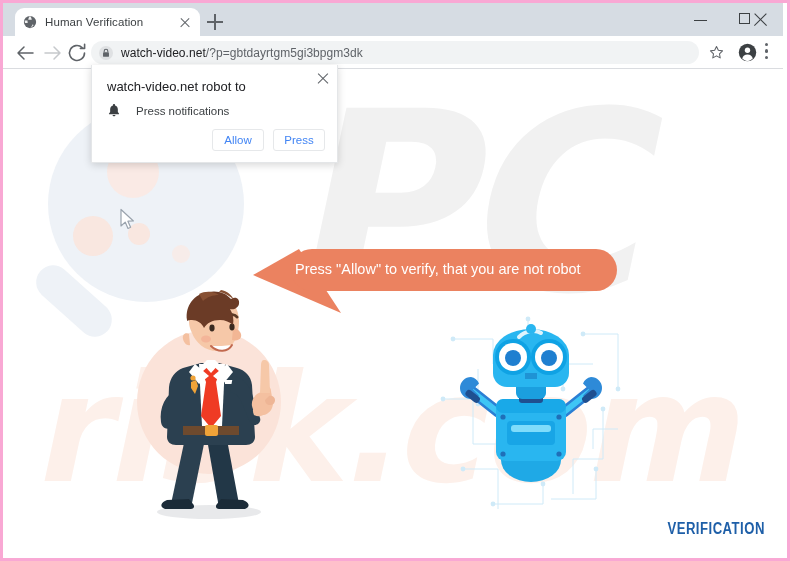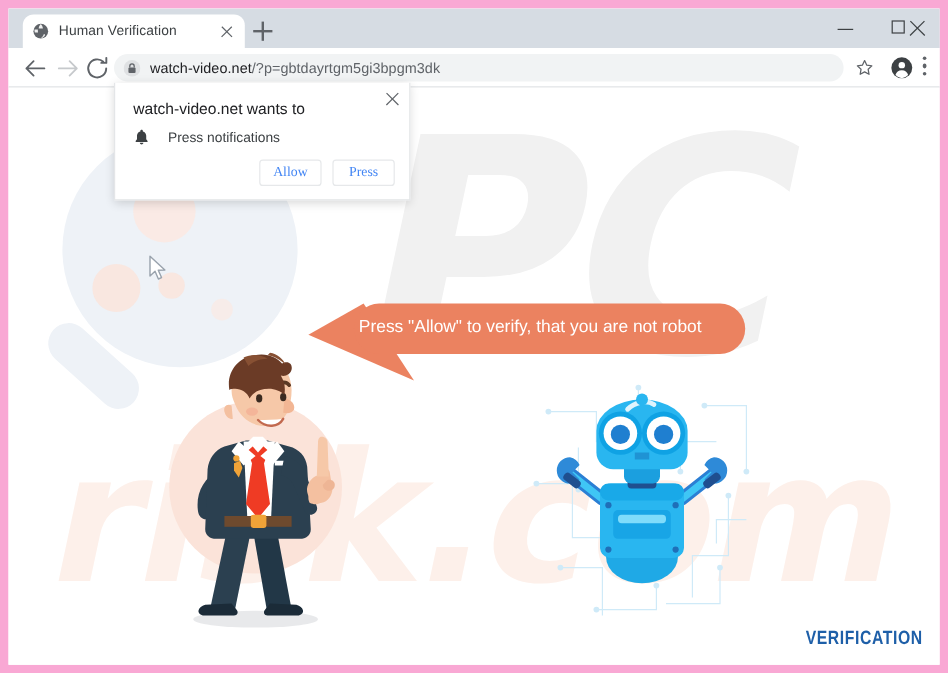--- a/index.html
+++ b/index.html
@@ -9,21 +9,21 @@
     background: #ffffff;
     font-family: "Liberation Sans", sans-serif;
   }
 
   
   #browser-window {
     position: absolute;
     left: 0; top: 0;
     width: 790px; height: 561px;
     box-sizing: border-box;
-    border: 7px solid #f9a8d4;
+    border: 3px solid #f9a8d4;
     background: #ffffff;
     overflow: hidden;
   }
 
   
   #tab-strip {
     position: absolute;
     left: 0; top: 0;
     width: 780px; height: 33px;
     background: #d6dce3;
@@ -330,21 +330,21 @@
     line-height: 20px;
     text-align: center;
     font-size: 11.5px;
     color: #4285f4;
     background: #ffffff;
     border: 1px solid #e6e8ea;
     border-radius: 3px;
     padding: 0 10px;
     box-sizing: border-box;
     cursor: pointer;
-    font-family: Liberation Serif, serif;
+    font-family: Liberation Sans, sans-serif;
   }
 </style>
 </head>
 <body>
 
 <div id="browser-window">
 
   <div id="tab-strip">
 
     <div id="tab-active">
@@ -568,21 +568,21 @@
 
     <svg id="mouse-cursor" viewBox="0 0 18 24">
       <path d="M2 1.5 L2 18 L6.2 14.1 L9 20.5 L11.6 19.3 L8.9 13.2 L14.4 13z" fill="#ffffff" stroke="#9aa3ad" stroke-width="1.2" stroke-linejoin="round"></path>
     </svg>
 
   </div>
 
   <div id="permission-dialog">
     <div id="dialog-close"></div>
 
-    <div id="dialog-title">watch-video.net wants to</div>
+    <div id="dialog-title">watch-video.net robot to</div>
 
     <div id="dialog-permission-row">
       <svg id="bell-icon" viewBox="0 0 16 17">
         <path d="M8 1.2c-.7 0-1.2.5-1.2 1.1v.5C4.9 3.3 3.6 5 3.6 7v3.2l-1.3 1.7c-.3.4 0 .9.5.9h10.4c.5 0 .8-.5.5-.9l-1.3-1.7V7c0-2-1.3-3.7-3.2-4.2v-.5c0-.6-.5-1.1-1.2-1.1z" fill="#3c4043"></path>
         <path d="M6.3 13.6c.1.9.9 1.6 1.7 1.6s1.6-.7 1.7-1.6z" fill="#3c4043"></path>
       </svg>
       <span id="dialog-permission-label">Press notifications</span>
     </div>
 
     <div id="dialog-actions">

